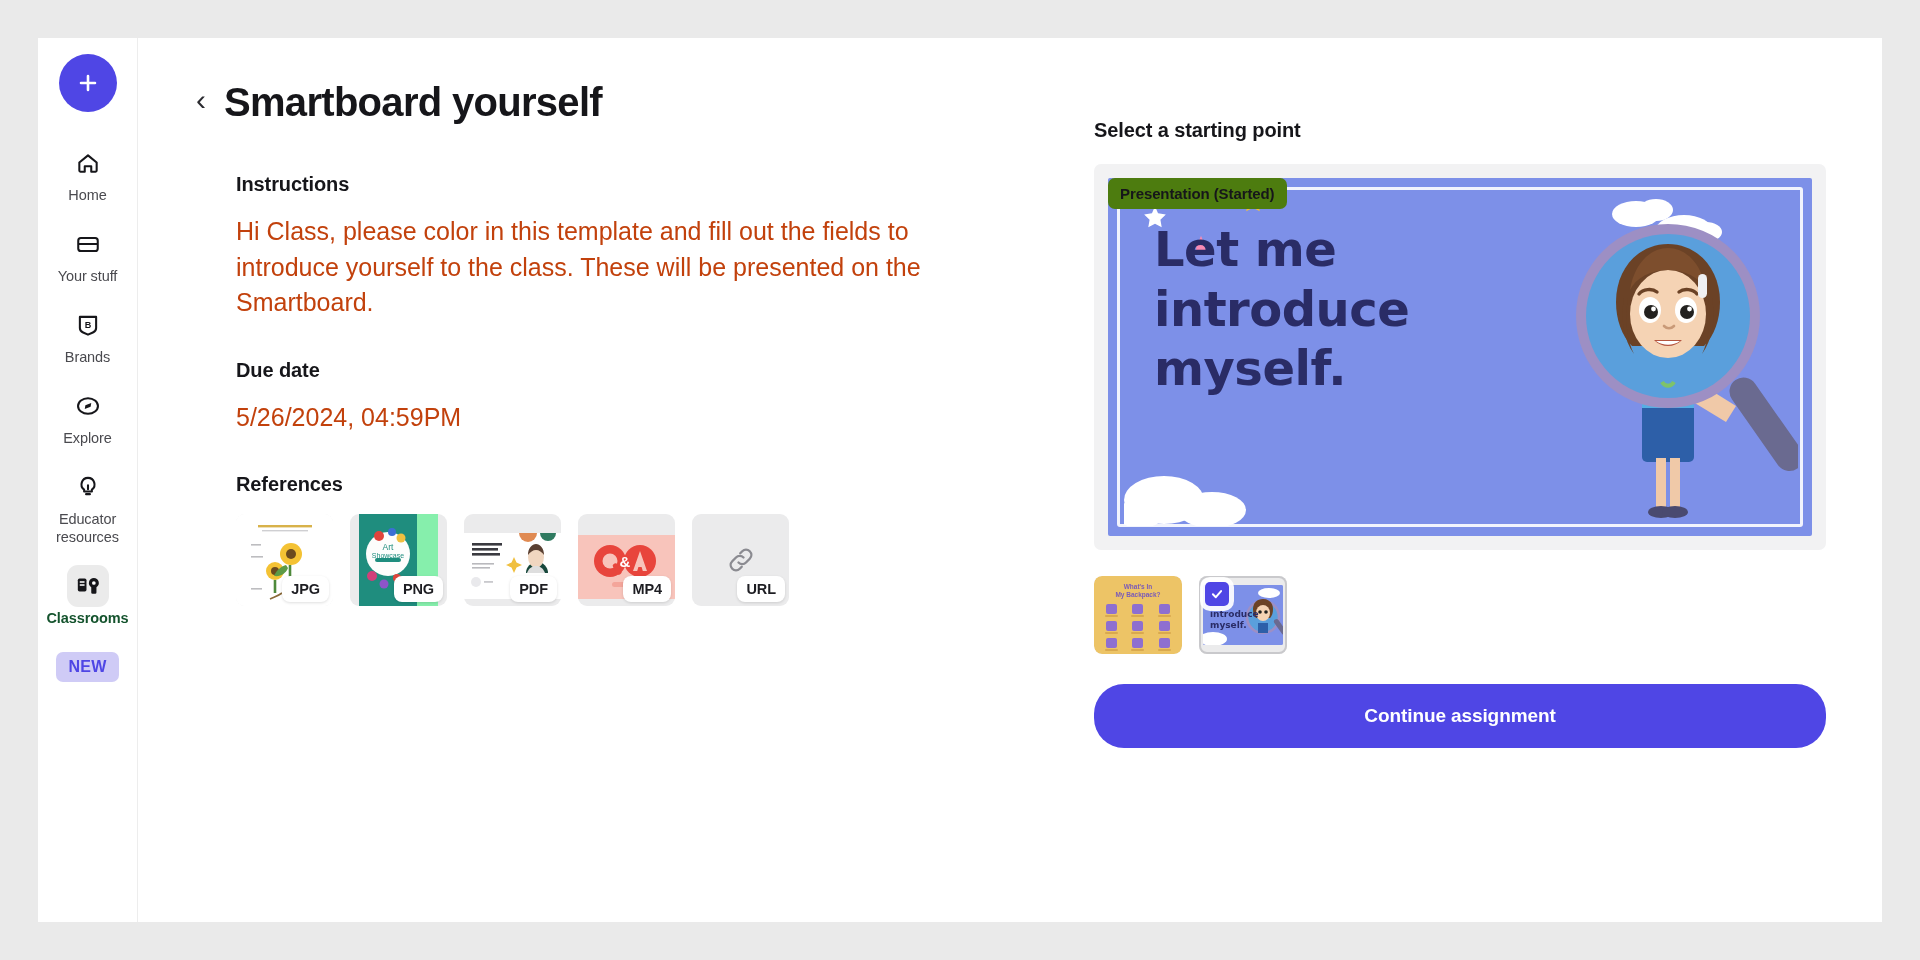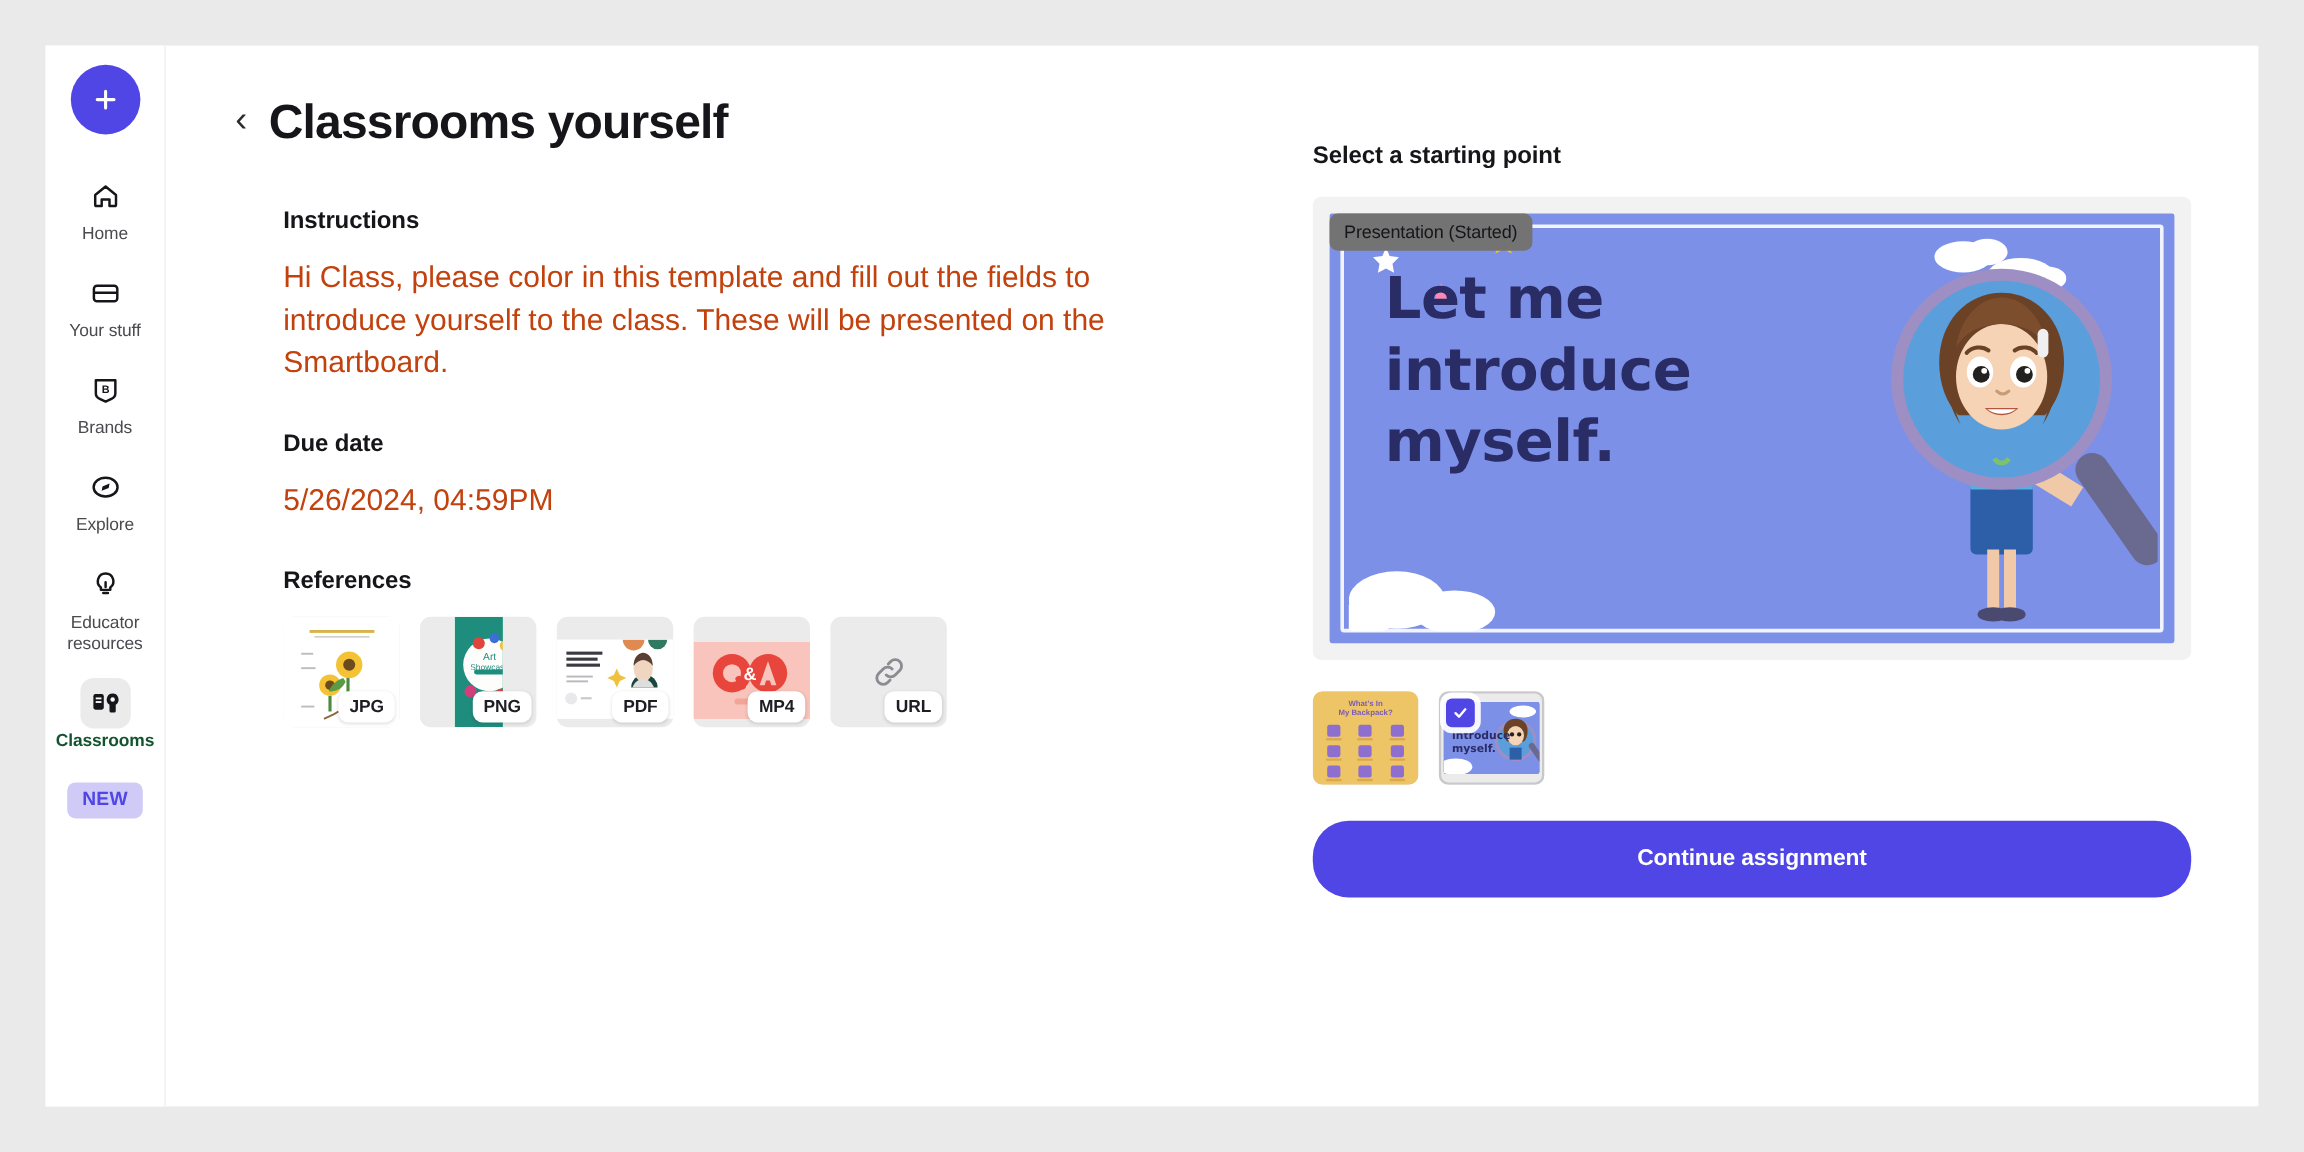--- a/index.html
+++ b/index.html
@@ -124,42 +124,43 @@
   .ref-tag {
     position: absolute; right: 4px; bottom: 4px;
     background: #ffffff;
     border-radius: 8px;
     font-size: 14.5px; font-weight: 700; color: #1d1d22;
     padding: 5px 9px;
     box-shadow: 0 1px 3px rgba(0,0,0,.13);
     letter-spacing: -0.1px;
   }
   .thumb-jpg { background:#fff; width:100%; height:100%; position:relative; }
-  .thumb-png { background:#86efac; width:40px; height:100%; margin:0 auto; position:relative; overflow:hidden; }
+  .thumb-png { background:#86efac; width:79px; height:100%; margin:0 auto; position:relative; overflow:hidden; }
   .thumb-pdf { background:#fff; width:100%; height:72%; margin-top:13%; position:relative; overflow:hidden; }
   .thumb-mp4 { background:#f8c4bb; width:100%; height:70%; margin-top:15%; position:relative;
                display:flex; align-items:center; justify-content:center; }
   .thumb-url { width:100%; height:100%; display:flex; align-items:center; justify-content:center; }
 
   
   .preview-card {
     background: #f2f2f3;
     border-radius: 7px;
     padding: 14px;
     position: relative;
     margin-bottom: 26px;
   }
   .preview-badge {
     position: absolute; left: 14px; top: 14px;
-    background: #737373;
+    background: #4d7c0f;
     border-radius: 7px;
     font-size: 15px; color: #16161a;
     padding: 7px 12px;
     z-index: 5;
     letter-spacing: -0.1px;
+    font-weight: bold;
   }
   .slide {
     position: relative;
     width: 100%;
     height: 358px;
     background: #7d90e8;
     border-radius: 2px;
     overflow: hidden;
   }
   .slide-inner-border {
@@ -305,21 +306,21 @@
     </nav>
 
     <div class="main">
 
       <div class="left-col">
 
         <div class="title-row">
           <button class="back-btn">
             <span>‹</span>
           </button>
-          <h1 class="page-title">Classrooms yourself</h1>
+          <h1 class="page-title">Smartboard yourself</h1>
         </div>
 
         <div class="block">
           <h2 class="section-head">Instructions</h2>
           <p class="body-text">Hi Class, please color in this template and fill out the fields to introduce yourself to the class. These will be presented on the Smartboard.</p>
         </div>
 
         <div class="block">
           <h2 class="section-head">Due date</h2>
           <p class="body-text">5/26/2024, 04:59PM</p>

